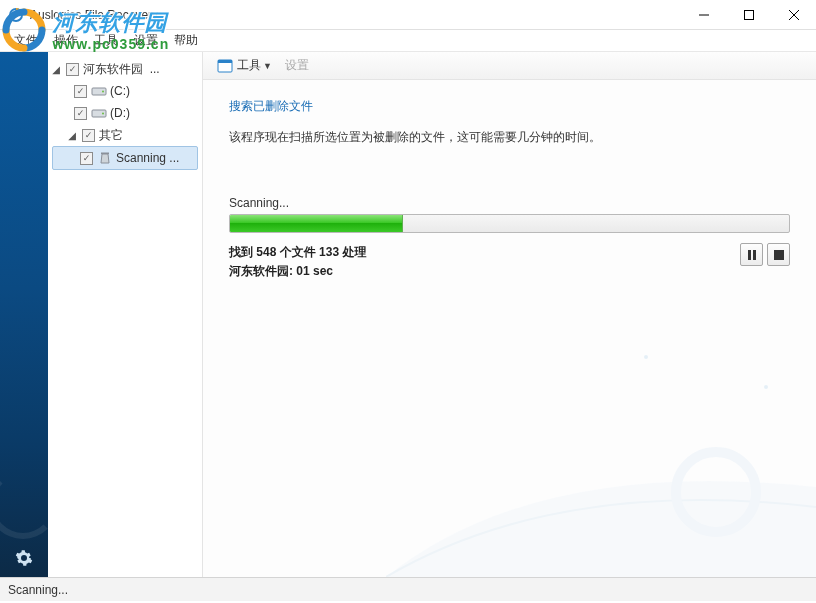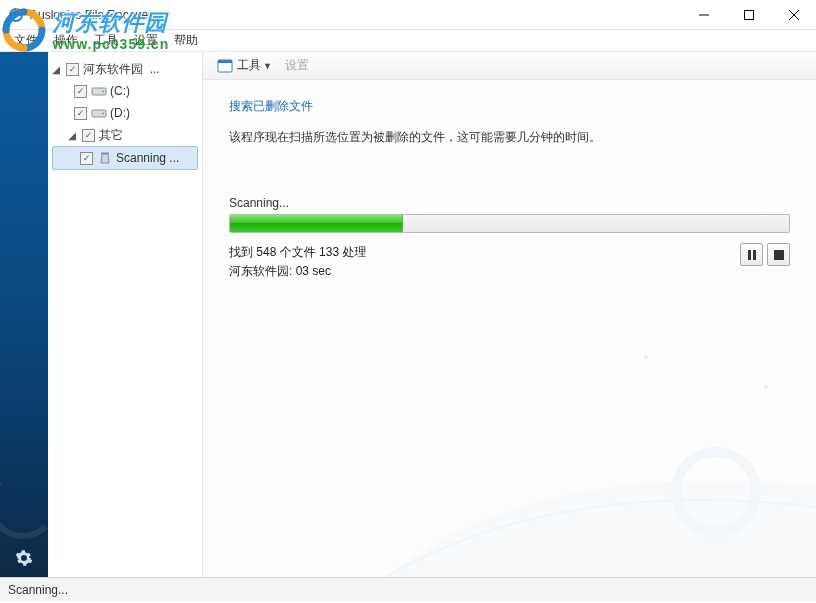--- a/index.html
+++ b/index.html
@@ -54,21 +54,21 @@
 .toolbar .disabled { color:#a8a8a8; }
 
 
 .scanbody { padding:18px 26px; flex:1; position:relative; }
 .scanbody h2 { font-size:12px; color:#1a6db5; font-weight:normal; margin-bottom:14px; }
 .scanbody .desc { font-size:12px; color:#333; margin-bottom:50px; }
 .scanbody .scanlabel { font-size:12px; color:#333; margin-bottom:4px; }
 .progressbar { height:19px; border:1px solid #b9b9b9; border-radius:2px; background:linear-gradient(#f6f6f6,#eaeaea); overflow:hidden; position:relative; }
 .progressfill { height:100%; width:31%; background:linear-gradient(180deg,#8be478 0%,#3cc928 45%,#1fb10c 50%,#3cc928 100%); border-right:1px solid #5fb050; }
 .resultrow { display:flex; align-items:flex-start; margin-top:10px; }
-.resultrow .txtcol { flex:1; font-size:12px; color:#222; line-height:1.6; }
+.resultrow .txtcol { flex:1; font-size:12px; color:#222; line-height:1.6;font-weight:bold; }
 .resultrow .btncol { display:flex; gap:4px; }
 .sqbtn { width:23px; height:23px; border:1px solid #a8a8a8; background:linear-gradient(#fdfdfd,#ececec); border-radius:2px; display:flex; align-items:center; justify-content:center; }
 .sqbtn svg { width:10px; height:10px; }
 
 
 .statusbar { height:24px; border-top:1px solid #d4d4d4; background:#f3f3f3; font-size:12px; color:#333; display:flex; align-items:center; padding-left:8px; }
 
 </style>
 </head>
 <body>
@@ -209,21 +209,21 @@
       <div class="scanlabel">Scanning...</div>
       <div class="progressbar">
         <div class="progressfill"></div>
       </div>
       <div class="resultrow">
         <div class="txtcol">
           <div>
             <span>找到 </span><span>548</span><span> 个文件 </span><span>133</span><span> 处理</span>
           </div>
           <div>
-            <span>河东软件园: </span><span>03 sec</span>
+            <span>河东软件园: </span><span>01 sec</span>
           </div>
         </div>
         <div class="btncol">
           <div class="sqbtn">
             <svg viewBox="0 0 10 10">
                 <rect x="1" y="0" width="3" height="10" fill="#333"></rect>
                 <rect x="6" y="0" width="3" height="10" fill="#333"></rect>
               </svg>
           </div>
           <div class="sqbtn">

